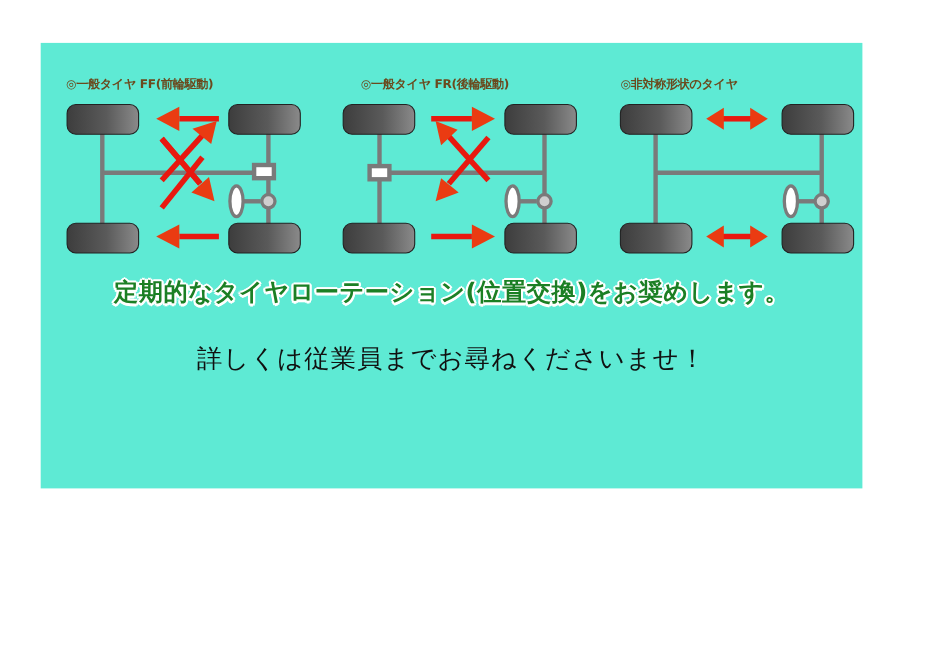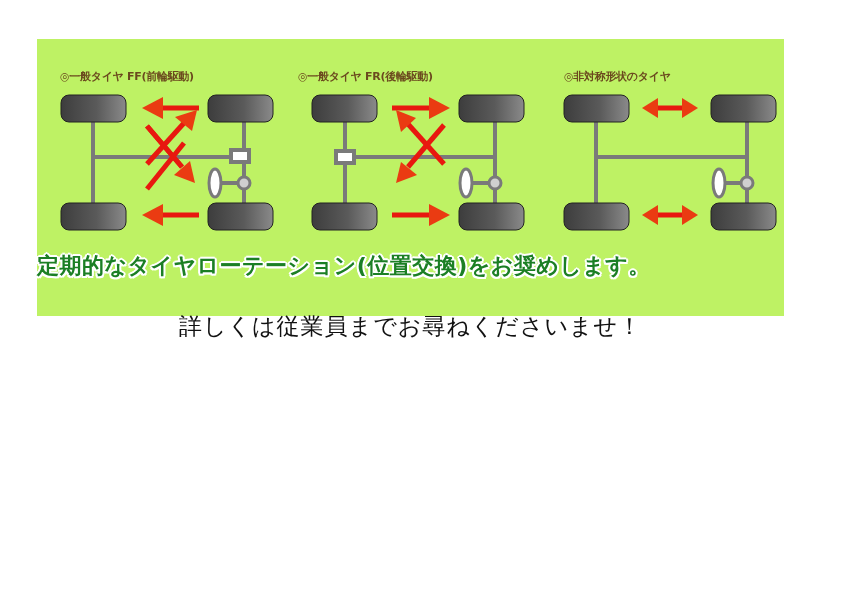--- a/index.html
+++ b/index.html
@@ -1,23 +1,23 @@
 <!DOCTYPE html>
 <html><head>
   <meta charset="utf-8">
   <style>
     html, body { margin: 0; padding: 0; background: #ffffff; }
     body { width: 850px; height: 601px; position: relative; overflow: hidden;
            font-family: "DejaVu Sans", sans-serif; }
-    .panel { position: absolute; left: 37px; top: 39px; width: 747px; height: 277px;
-             background: #bef264; }
+    .panel { position: absolute; left: 37px; top: 39px; width: 747px; height: 405px;
+             background: #5eead4; }
     .diagram { position: absolute; top: 0; }
     .diagram-title { position: absolute; font-size: 11px; font-weight: bold;
                      color: #6b4a1e; white-space: nowrap; letter-spacing: -0.3px; }
-    .headline { position: absolute; left: 0; width: 747px; top: 212px; 
+    .headline { position: absolute; left: 0; width: 747px; top: 212px; text-align: center;
                 font-size: 22px; font-weight: bold; color: #1b7f24; letter-spacing: 0.5px;
                 text-shadow: 2px 0 0 #fff, -2px 0 0 #fff, 0 2px 0 #fff, 0 -2px 0 #fff,
                              1.5px 1.5px 0 #fff, -1.5px 1.5px 0 #fff, 1.5px -1.5px 0 #fff, -1.5px -1.5px 0 #fff;
                 white-space: nowrap; }
     .subline { position: absolute; left: 0; width: 747px; top: 272px; text-align: center;
                font-size: 23px; color: #111; white-space: nowrap; letter-spacing: 1px; }
     svg { position: absolute; overflow: visible; }
   </style>
 </head>
 <body>
@@ -61,21 +61,21 @@
           <polygon points="160,71 155,92 138,78" stroke="none"></polygon>
         <line x1="110" y1="87" x2="145" y2="128"></line>
           <polygon points="158,144 137,136 153,122" stroke="none"></polygon>
         <line x1="110" y1="87" x2="145" y2="128"></line>
         <line x1="110" y1="150" x2="147" y2="104"></line>
       </g>
     </svg>
   </div>
 
   <div class="diagram" style="left:259px;width:250px;height:200px;">
-    <div class="diagram-title" style="left:2px;top:30px;">◎一般タイヤ FR(後輪駆動)</div>
+    <div class="diagram-title" style="left:32px;top:30px;">◎一般タイヤ FR(後輪駆動)</div>
     <svg width="250" height="200" viewBox="0 0 250 200" style="left:0;top:0;">
       <g stroke="#7a7a7a" stroke-width="4" fill="none">
         <line x1="49" y1="76" x2="49" y2="165"></line>
         <line x1="199" y1="76" x2="199" y2="165"></line>
         <line x1="56" y1="118" x2="199" y2="118"></line>
         <line x1="170" y1="144" x2="192" y2="144"></line>
       </g>
       <rect x="40" y="112" width="18" height="12" fill="#fff" stroke="#7a7a7a" stroke-width="4"></rect>
       <circle cx="199" cy="144" r="6" fill="#cfcfcf" stroke="#7a7a7a" stroke-width="3"></circle>
       <ellipse cx="170" cy="144" rx="6" ry="14" fill="#fff" stroke="#7a7a7a" stroke-width="3"></ellipse>

